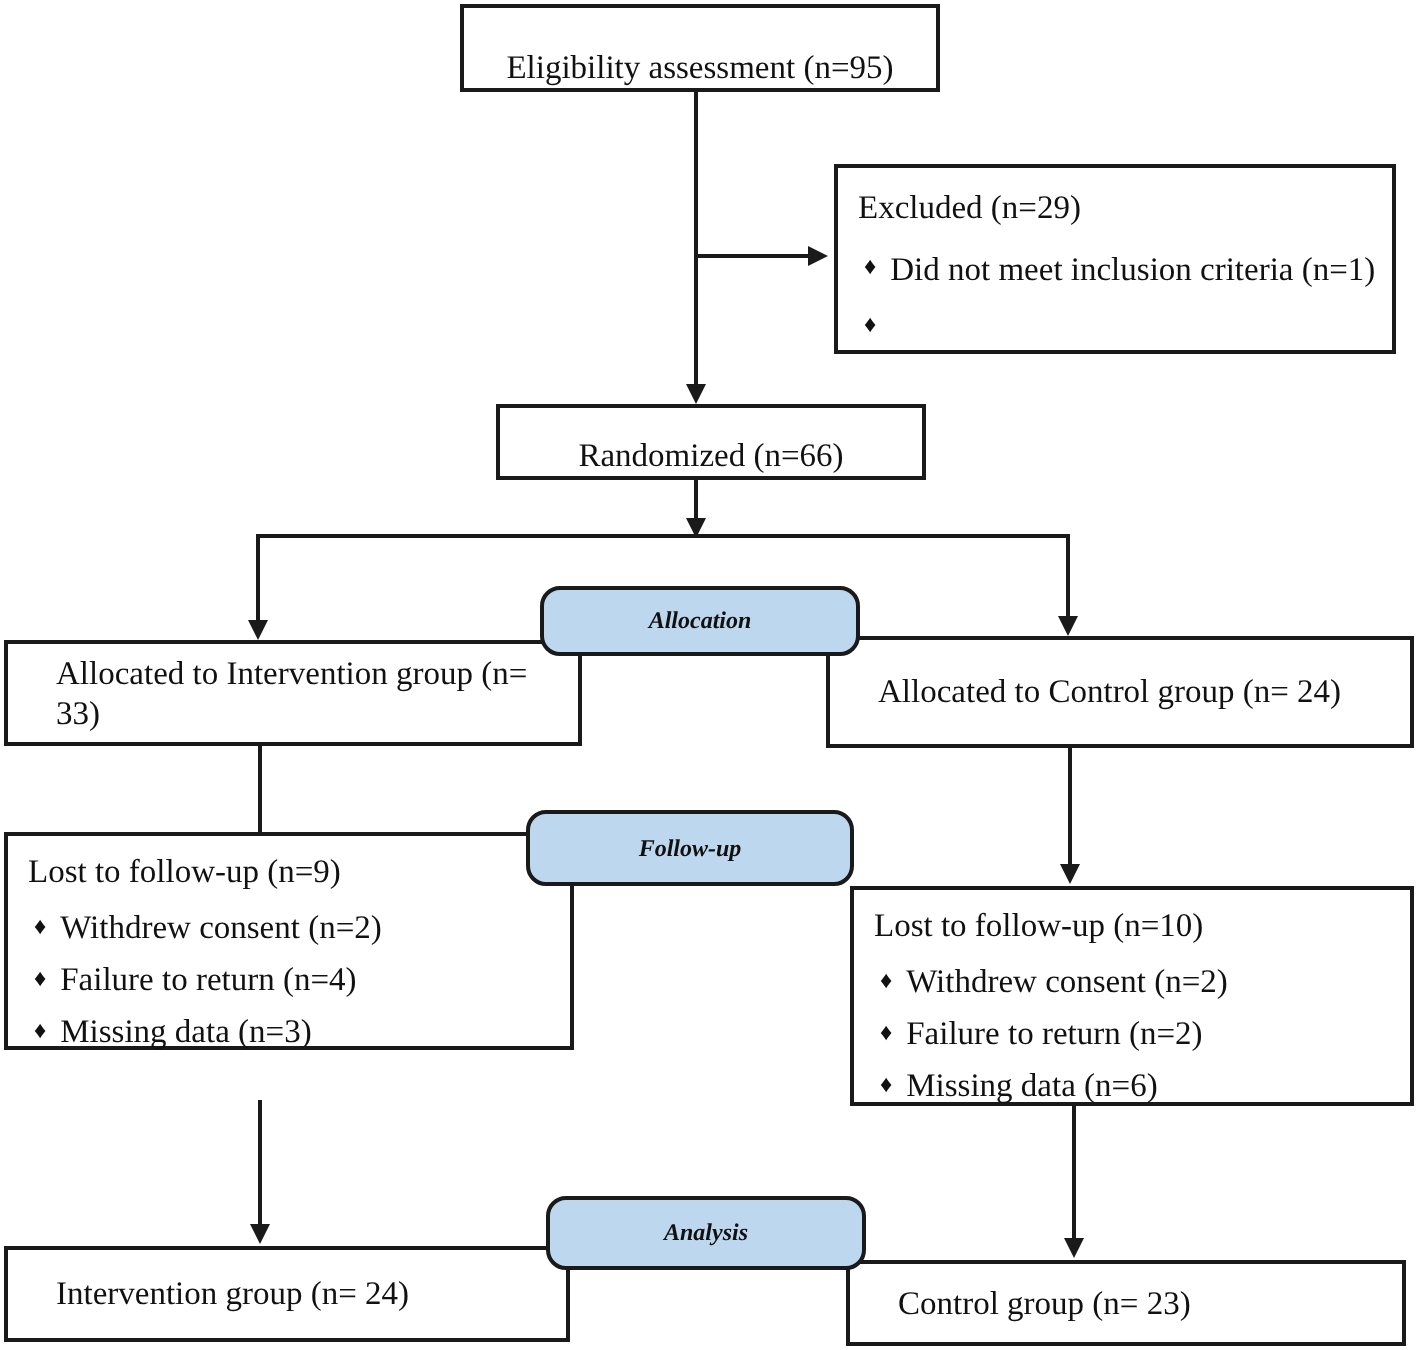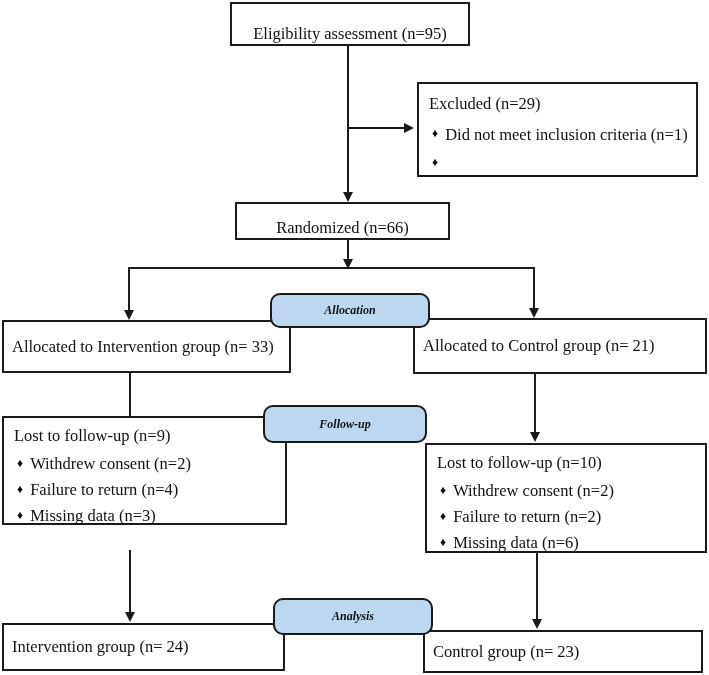--- a/index.html
+++ b/index.html
@@ -14,21 +14,21 @@
   .box{
     position:absolute;
     box-sizing:border-box;
     border:2px solid var(--box-border,#1a1a1a);
     background:#fff;
     font-size:16.5px;
     line-height:1.2;
     z-index:2;
   }
   .box.center{display:flex;align-items:flex-end;justify-content:center;text-align:center;}
-  .box.leftpad{display:flex;align-items:center;padding-left:8px;}
+  .box.leftpad{display:flex;align-items:center;padding-left:24px;}
   .box.detail{padding:5px 4px 16px 10px;}
   .detail .dline{display:flex;align-items:baseline;}
   .detail .title-line{margin-bottom:2px;}
   .bullet{
     font-size:12px;
     margin:0 7px 0 3px;
     position:relative;top:-1px;
   }
   .excluded-box .dline{height:29px;display:flex;align-items:center;}
   .lost-box .dline{height:26px;display:flex;align-items:center;}
@@ -100,34 +100,34 @@
     <div class="dline title-line">Excluded (n=29)</div>
     <div class="dline">
       <span class="bullet">♦</span>
       <span>Did not meet inclusion criteria (n=1)</span>
     </div>
     <div class="dline">
       <span class="bullet">♦</span>
     </div>
   </div>
 
-  <div class="box center" style="left:235px;top:202px;width:215px;height:38px">
+  <div class="box center" style="left:248px;top:202px;width:215px;height:38px">
     <span>Randomized (n=66)</span>
   </div>
 
   <div class="stage-pill" style="left:270px;top:293px;width:160px;height:35px">
     <span>Allocation</span>
   </div>
 
   <div class="box leftpad" style="left:2px;top:320px;width:289px;height:53px">
     <span>Allocated to Intervention group (n= 33)</span>
   </div>
 
   <div class="box leftpad" style="left:413px;top:318px;width:294px;height:56px">
-    <span>Allocated to Control group (n= 21)</span>
+    <span>Allocated to Control group (n= 24)</span>
   </div>
 
   <div class="stage-pill" style="left:263px;top:405px;width:164px;height:38px">
     <span>Follow-up</span>
   </div>
 
   <div class="box detail lost-box" style="left:2px;top:416px;width:285px;height:109px">
     <div class="dline title-line">Lost to follow-up (n=9)</div>
     <div class="dline">
       <span class="bullet">♦</span>

